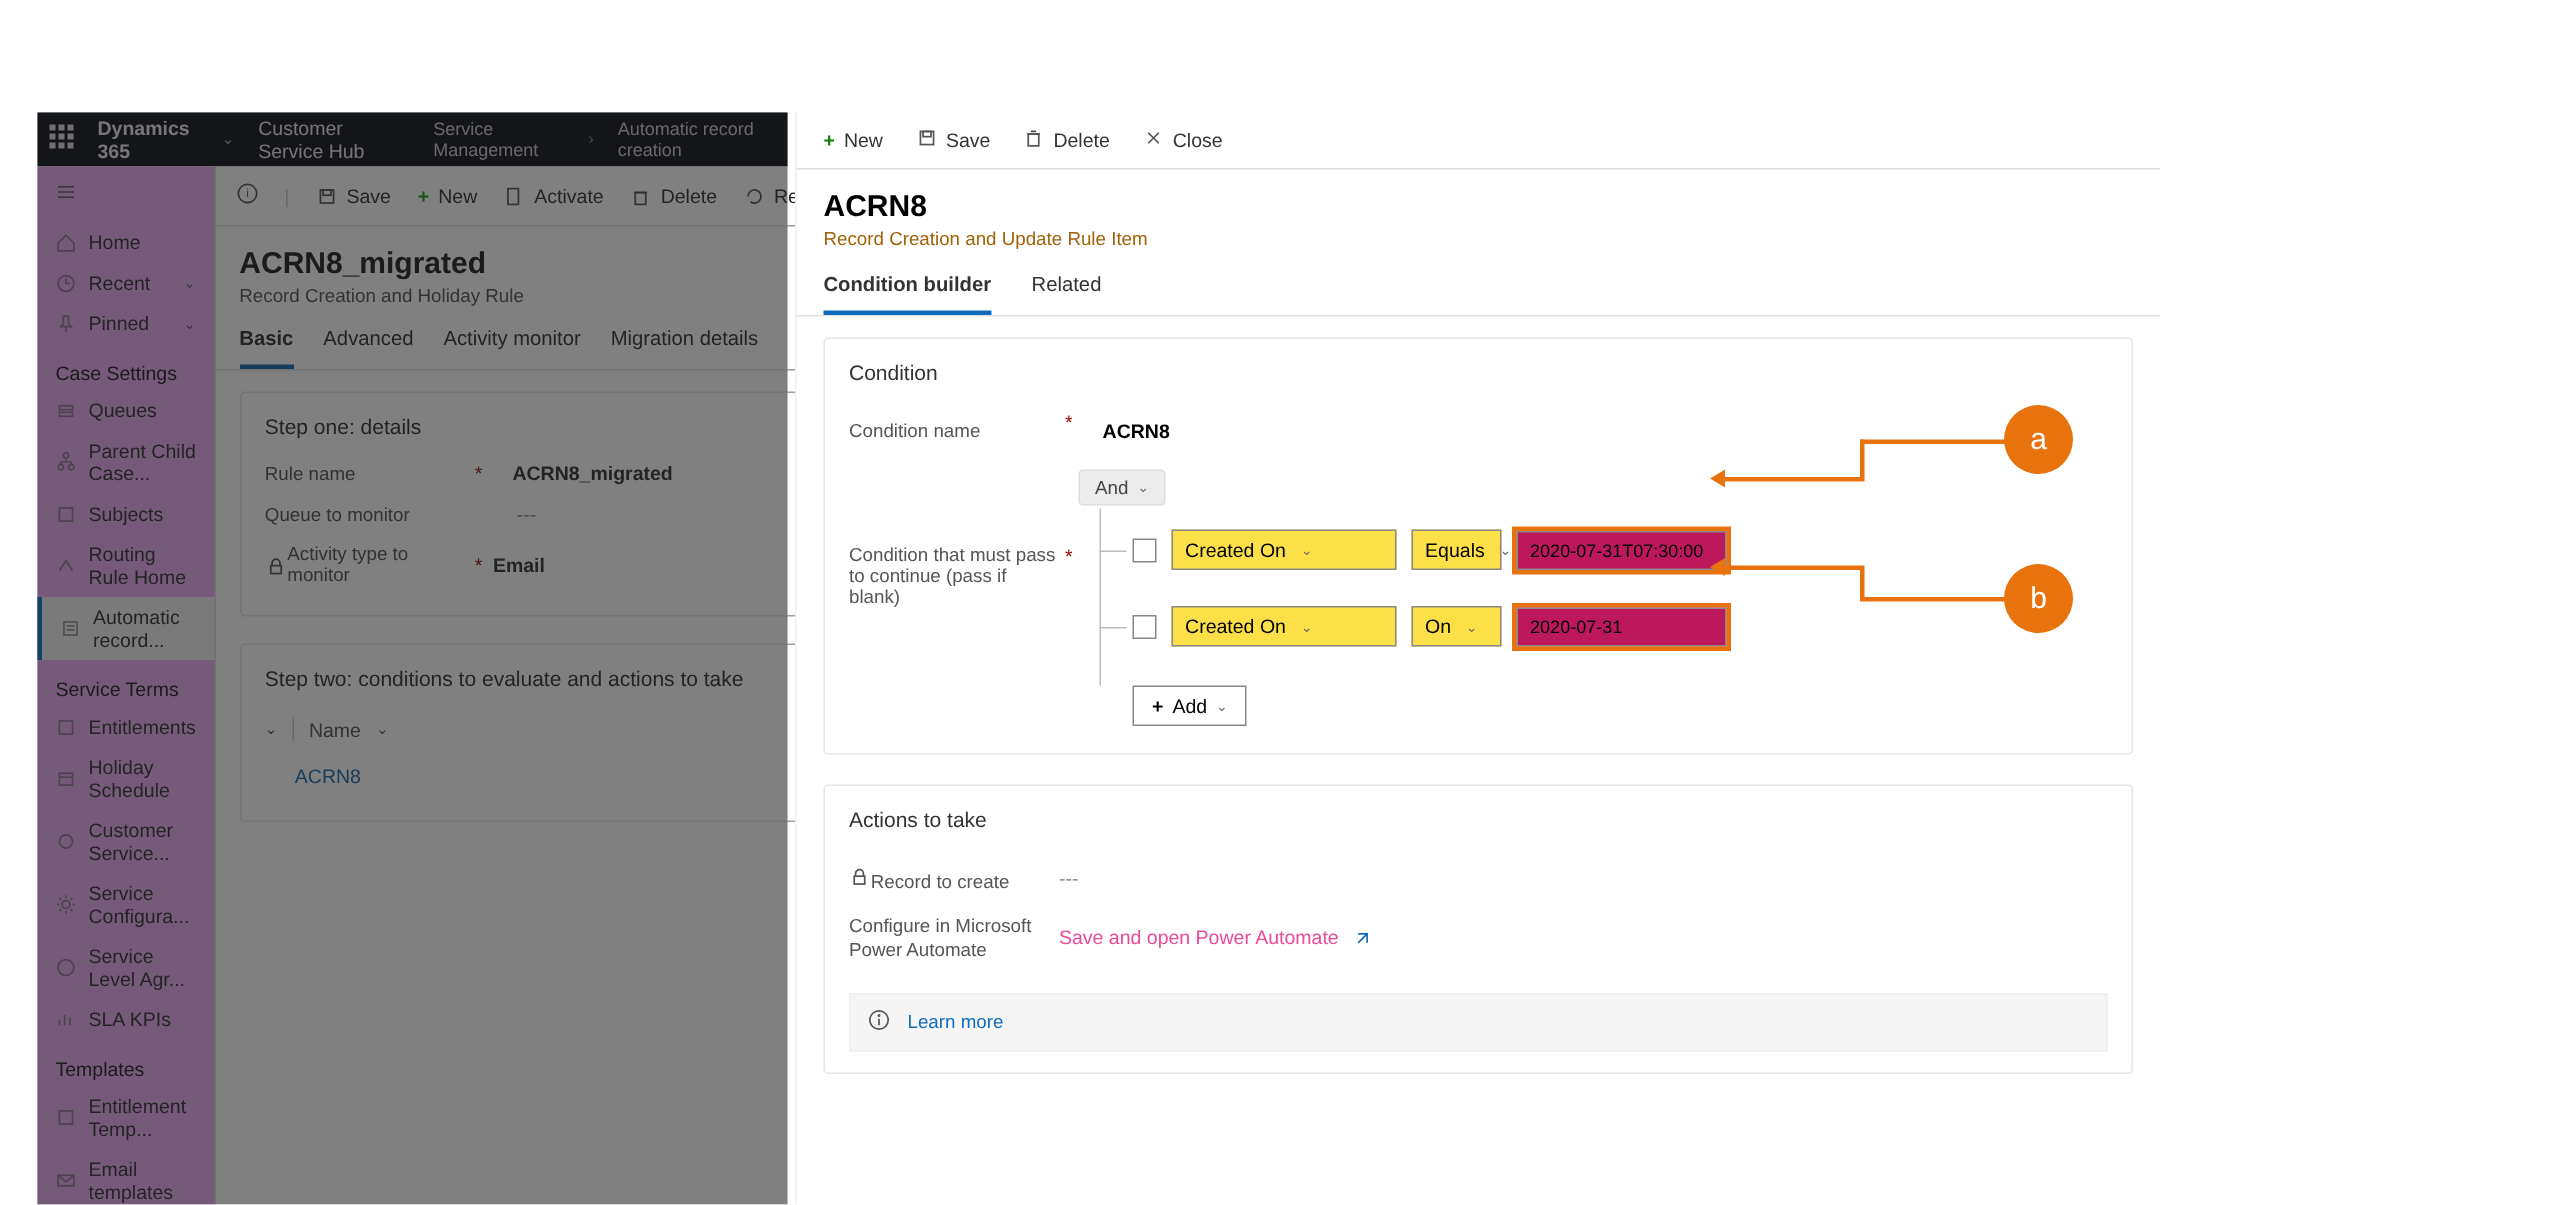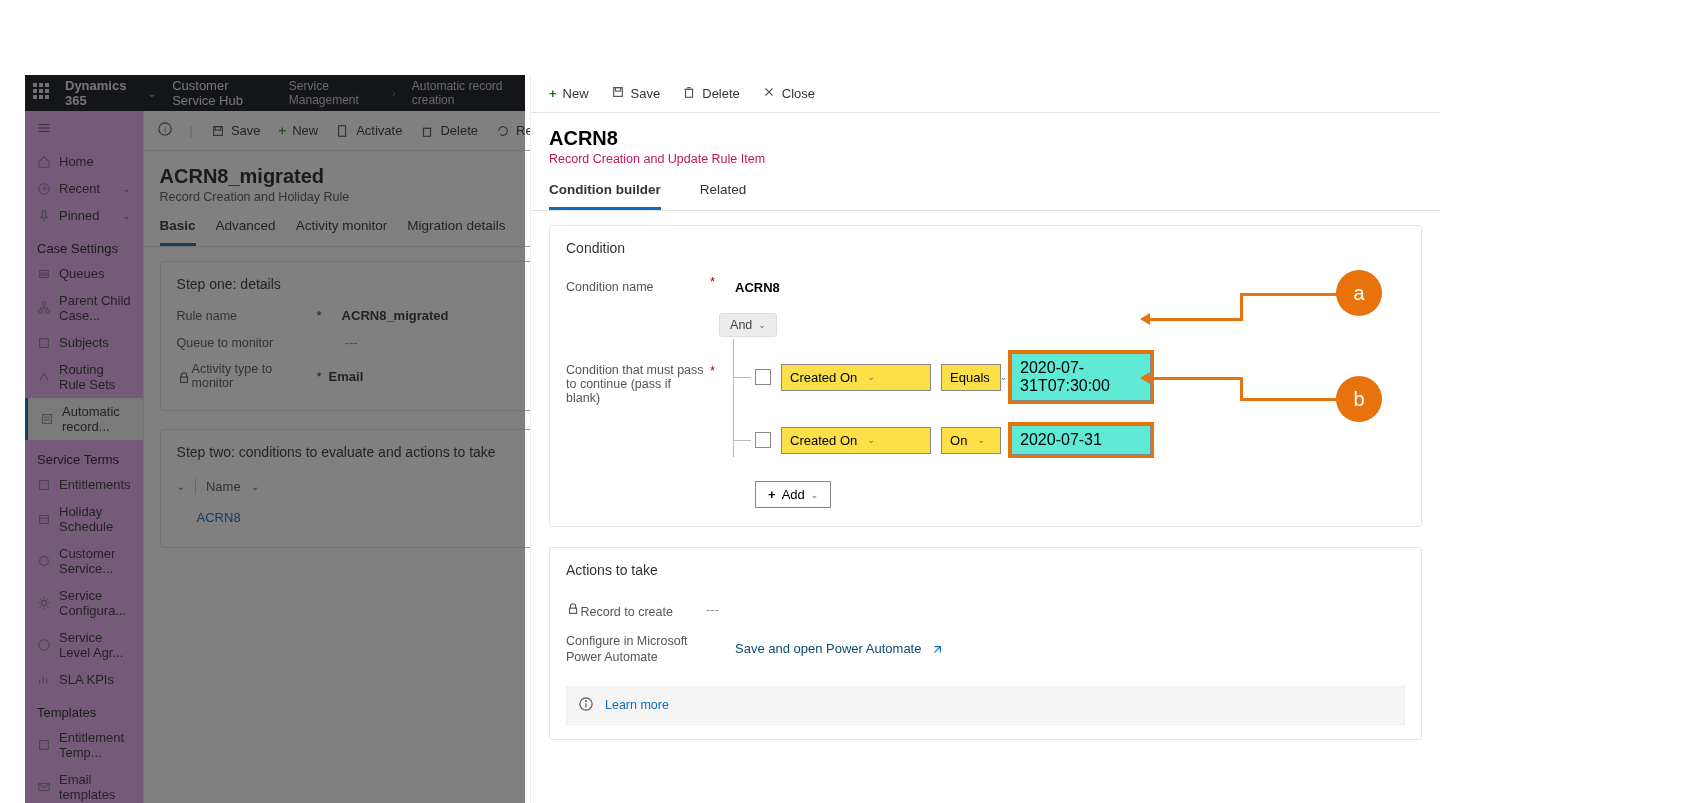--- a/index.html
+++ b/index.html
@@ -40,46 +40,46 @@
   .formrow .req { color:#a80000;}
   .formrow .val { font-weight:600; font-size:13px;}
   .grid-head { display:flex; align-items:center; gap:10px; padding: 8px 0; color:#555;}
   .grid-row { padding: 8px 20px; color:#0f6cbd;}
   
   .modal { position:absolute; top:75px; left:530px; right:0; bottom:0; background:#fff; border-left:1px solid #eee;}
   .modal .mcmd { height:38px; border-bottom:1px solid #e1e1e1; display:flex; align-items:center; gap:22px; padding: 0 18px; font-size:13px; color:#333;}
   .modal .mcmd .btn { display:flex; align-items:center; gap:6px;}
   .modal .mhead { padding: 14px 18px 0;}
   .modal .mhead h2 { margin:0; font-size:20px; font-weight:600;}
-  .modal .mhead .sub { font-size:12.5px; color:#be185d; margin-top:2px;}
-  .modal .mtabs { display:flex; gap:39px; padding: 16px 18px 0; font-size:13.5px; border-bottom:1px solid #e1e1e1;}
+  .modal .mhead .sub { font-size:12.5px; color:#a16207; margin-top:2px;}
+  .modal .mtabs { display:flex; gap:27px; padding: 16px 18px 0; font-size:13.5px; border-bottom:1px solid #e1e1e1;}
   .modal .mtabs .tab { padding-bottom:10px; color:#333;}
   .modal .mtabs .tab.active { border-bottom:3px solid #0f6cbd; font-weight:600;}
   .mbody { padding: 14px 18px;}
   .section-card { border:1px solid #e5e5e5; border-radius:3px; padding: 14px 16px; margin-bottom: 20px; font-size:13px;}
   .section-card h4 { margin:0 0 14px; font-weight:400; font-size:14px; color:#333;}
   .mrow { display:flex; align-items:flex-start; padding: 4px 0;}
   .mrow .lbl { width: 140px; color:#555; font-size:12.5px; padding-top:6px;}
   .mrow .req { color:#a80000; margin-left:4px;}
   .mrow .val { font-weight:600; padding-top:6px;}
   .group-chip { display:inline-flex; align-items:center; gap:6px; background:#ececec; border:1px solid #ddd; border-radius:3px; padding: 4px 10px; font-size:12.5px; color:#444;}
   .group-chip .chev { font-size:9px; color:#666;}
   .clause-row { display:flex; align-items:center; gap:10px; margin:10px 0 10px 36px; position:relative;}
   .clause-row::before { content:""; position:absolute; left:-22px; top:50%; width:18px; border-top:1px solid #bbb;}
   .cond-wrap { position:relative;}
   .chk { width:16px; height:16px; border:1px solid #888; background:#fff;}
   .sel { display:flex; align-items:center; justify-content:flex-start; border:1px solid #888; background:#fde047; padding: 5px 8px; font-size:13px; min-width:60px;}
   .sel .chev { font-size:9px; color:#666; margin-left:10px;}
   .field-sel { width: 150px;}
   .op-sel { width: 58px;}
-  .val-input { border:1px solid #888; background:#5eead4; padding:5px 8px; font-size:16px; width:140px;}
+  .val-input { border:1px solid #888; background:#be185d; padding:5px 8px; font-size:12px; width:140px;}
   .val-highlight { outline: 3px solid #E8720C; outline-offset:0;}
   .add-btn { display:inline-flex; align-items:center; gap:6px; border:1px solid #888; padding:5px 12px; font-size:13px; margin-left:36px; background:#fff;}
   .add-btn .chev { font-size:9px; color:#666;}
-  .link { color:#0c4a6e;margin-left:29px; }
+  .link { color:#ec4899; }
   .lock-ico { width:11px; height:11px; display:inline-block; }
   .info-banner { background:#f5f5f5; border:1px solid #eee; padding:10px 12px; font-size:12.5px; color:#444; display:flex; align-items:center; gap:8px;}
   .info-banner .learn { color:#0f6cbd; margin-left:4px;}
   .ext-ico { display:inline-block; width:12px; height:12px;}
   
   .callout { position:absolute; pointer-events:none; }
   .callout .circle { width:46px; height:46px; border-radius:50%; background:#E8720C; color:#fff; display:flex; align-items:center; justify-content:center; font-size:20px; font-weight:400;}
   .callout .hline { position:absolute; border-top:3px solid #E8720C;}
   .callout .vline { position:absolute; border-left:3px solid #E8720C;}
   .callout .arrowhead { position:absolute; width:0; height:0; border-top:6px solid transparent; border-bottom:6px solid transparent; border-right:10px solid #E8720C;}
@@ -162,21 +162,21 @@
         <div class="nav-item">
             <span class="ico"><svg class="icon" viewBox="0 0 16 16">
                 <rect x="3" y="3" width="10" height="10"></rect>
               </svg></span>
             <span>Subjects</span>
           </div>
         <div class="nav-item">
             <span class="ico"><svg class="icon" viewBox="0 0 16 16">
                 <path d="M3 12 L8 4 L13 12"></path>
               </svg></span>
-            <span>Routing Rule Sets</span>
+            <span>Routing Rule Home</span>
           </div>
         <div class="nav-item active">
             <span class="ico"><svg class="icon" viewBox="0 0 16 16">
                 <rect x="3" y="3" width="10" height="10"></rect>
                 <path d="M5 6 H11 M5 9 H11"></path>
               </svg></span>
             <span>Automatic record...</span>
           </div>
         <div class="section">Service Terms</div>
         <div class="nav-item">

